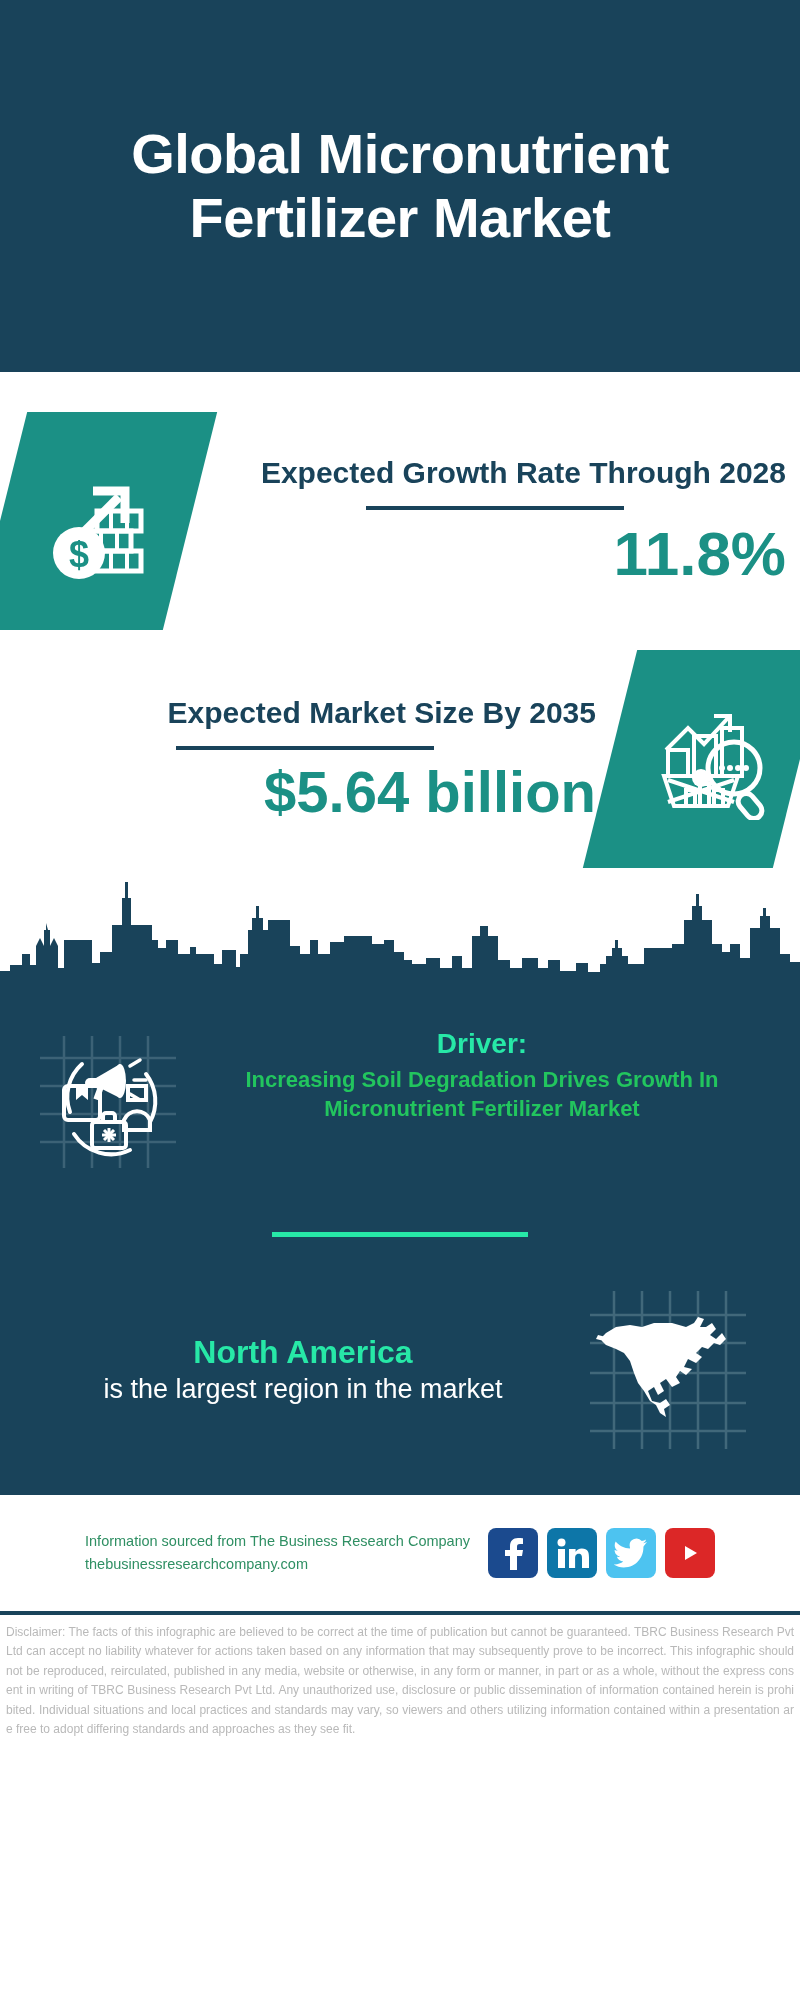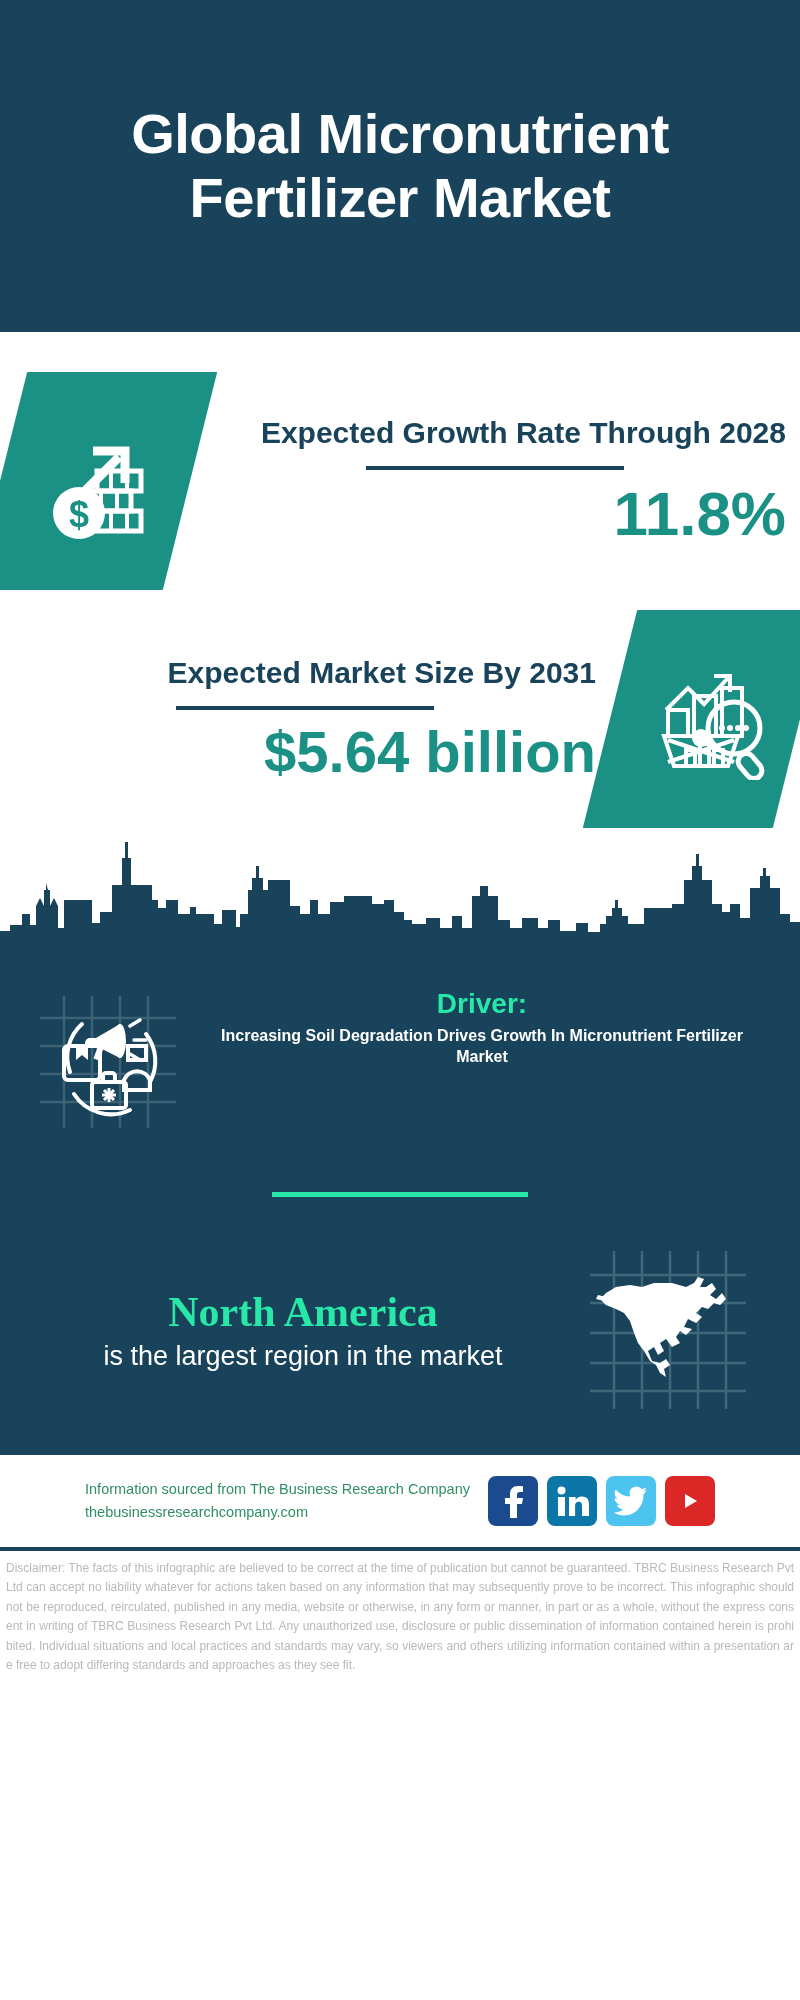--- a/index.html
+++ b/index.html
@@ -8,21 +8,21 @@
     font-family:"Liberation Sans", sans-serif;
     background:#ffffff;
     width:800px; height:2000px;
     overflow:hidden;
   }
   .page { position:relative; width:800px; height:2000px; background:#ffffff; }
 
   
   .header {
     background:#19435a;
-    height:332px;
+    height:372px;
     display:flex; align-items:center; justify-content:center;
     padding:0 60px;
   }
   .header-title {
     color:#ffffff;
     font-size:56px;
     font-weight:bold;
     line-height:1.14;
     text-align:center;
     letter-spacing:-0.5px;
@@ -66,38 +66,38 @@
   
   .dark-zone { background:#19435a; padding:6px 0 34px 0; }
 
   .driver-row { display:flex; align-items:flex-start; padding:18px 26px 0 30px;justify-content:center; }
   .driver-icon { flex:0 0 auto; width:160px; }
   .driver-copy { flex:1; text-align:center; padding:6px 6px 0 6px; }
   .driver-heading {
     color:#27e8a7; font-size:28px; font-weight:bold; margin-bottom:6px;
   }
   .driver-body {
-    color:#ffffff; font-size:16px; font-weight:bold; line-height:1.3;
+    color:#22c55e; font-size:22px; font-weight:bold; line-height:1.3;
   }
 
   .green-divider {
     width:256px; height:5px; background:#27e8a7;
     margin:56px auto 46px auto;
   }
 
   .region-row { display:flex; align-items:center; padding:0 34px 0 30px; }
   .region-copy { flex:1; text-align:center; }
-  .region-name { color:#27e8a7; font-size:42px; font-weight:bold; line-height:1.25;font-family:Liberation Serif, serif; }
+  .region-name { color:#27e8a7; font-size:32px; font-weight:bold; line-height:1.25; }
   .region-sub { color:#ffffff; font-size:27px; line-height:1.3; }
   .region-icon { flex:0 0 auto; width:190px; }
 
   
   .footer-bar-top { height:4px; background:#19435a; }
   .footer {
-    background:#ffffff; height:92px;
+    background:#ffffff; height:116px;
     display:flex; align-items:center; justify-content:center; gap:18px;
     padding:0 28px;
   }
   .footer-text { color:#2f8f63; font-size:14.5px; line-height:1.6; }
   .socials { display:flex; gap:9px; }
   .social {
     width:50px; height:50px; border-radius:8px;
     display:flex; align-items:center; justify-content:center;
   }
   .s-fb { background:#1b4a8e; }
@@ -151,21 +151,21 @@
       </div>
       <div class="stat-text">
         <div class="stat-label">Expected Growth Rate Through 2028</div>
         <div class="stat-rule"></div>
         <div class="stat-value">11.8%</div>
       </div>
     </div>
 
     <div class="stat-row second">
       <div class="stat-text">
-        <div class="stat-label">Expected Market Size By 2031</div>
+        <div class="stat-label">Expected Market Size By 2035</div>
         <div class="stat-rule"></div>
         <div class="stat-value big">$5.64 billion</div>
       </div>
       <div class="para-badge">
         <div class="ico">
           <svg width="126" height="126" viewBox="0 0 126 126">
             <g fill="none" stroke="#ffffff" stroke-width="4">
 
               <path d="M24 56 L46 34 L62 50 L86 24"></path>
               <path d="M72 22 L88 22 L88 38"></path>

